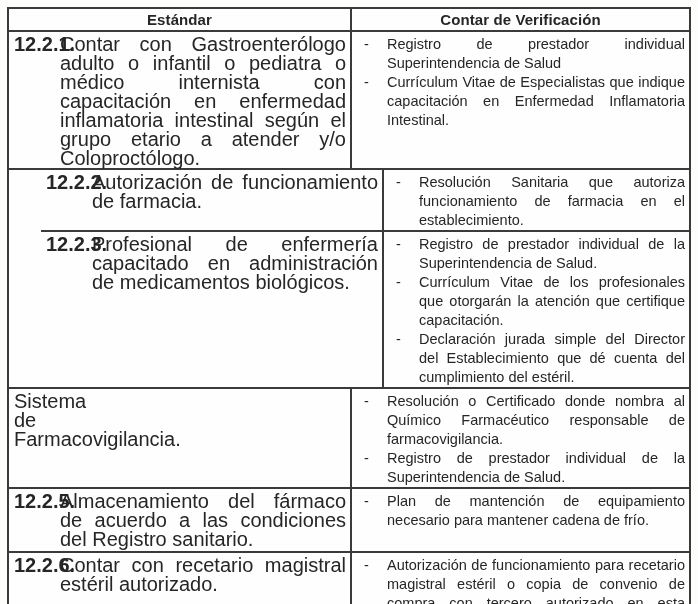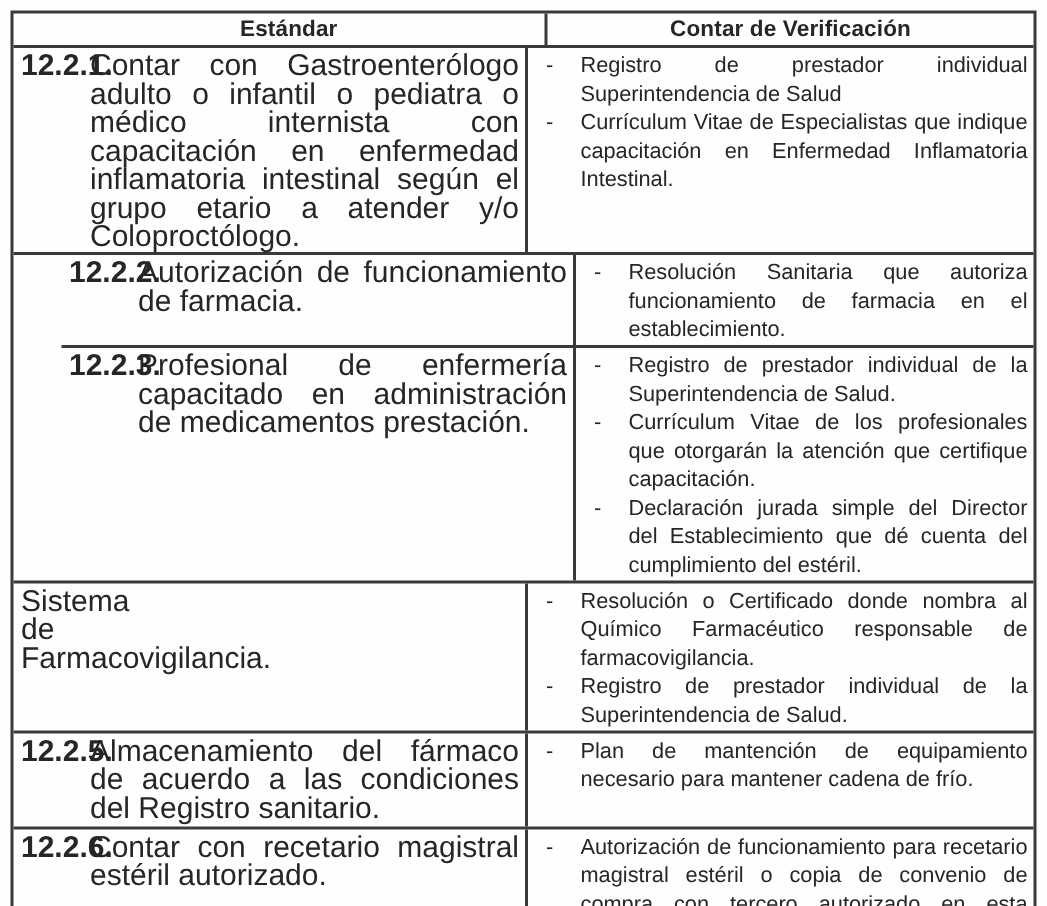--- a/index.html
+++ b/index.html
@@ -33,21 +33,21 @@
   .row + .row {
     border-top: 2px solid #3a3a3a;
   }
   .cell {
     box-sizing: border-box;
   }
   .cell.right {
     border-left: 2px solid #3a3a3a;
   }
   
-  .row.header { min-height: 21px; padding-left: 13px; }
+  .row.header { min-height: 21px; }
   .row.header .cell {
     display: flex;
     align-items: center;
     justify-content: center;
     font-weight: bold;
     font-size: 15px;
     padding: 1px 0 2px 0;
     letter-spacing: 0.1px;
   }
   
@@ -129,21 +129,21 @@
         <div class="item">
           <span class="dash">-</span>
           <div class="itext">Resolución Sanitaria que autoriza funcionamiento de farmacia en el establecimiento.</div>
         </div>
       </div>
     </div>
 
     <div class="row r3">
       <div class="cell left std">
         <span class="num">12.2.3.</span>
-        <div class="stdtext">Profesional de enfermería capacitado en administración de medicamentos prestación.</div>
+        <div class="stdtext">Profesional de enfermería capacitado en administración de medicamentos biológicos.</div>
       </div>
       <div class="cell right ver">
         <div class="item">
           <span class="dash">-</span>
           <div class="itext">Registro de prestador individual de la Superintendencia de Salud.</div>
         </div>
         <div class="item">
           <span class="dash">-</span>
           <div class="itext">Currículum Vitae de los profesionales que otorgarán la atención que certifique capacitación.</div>
         </div>

